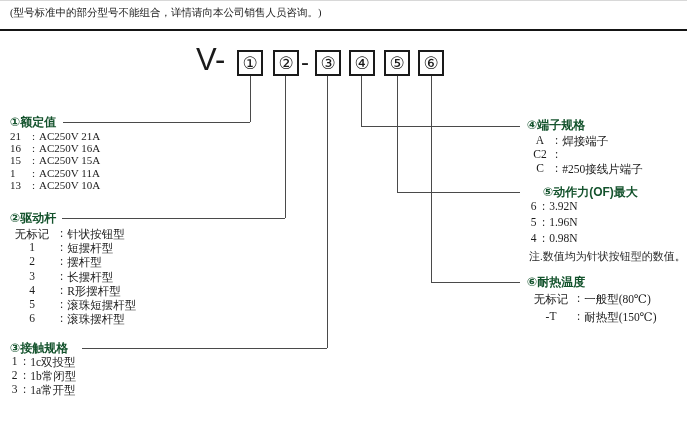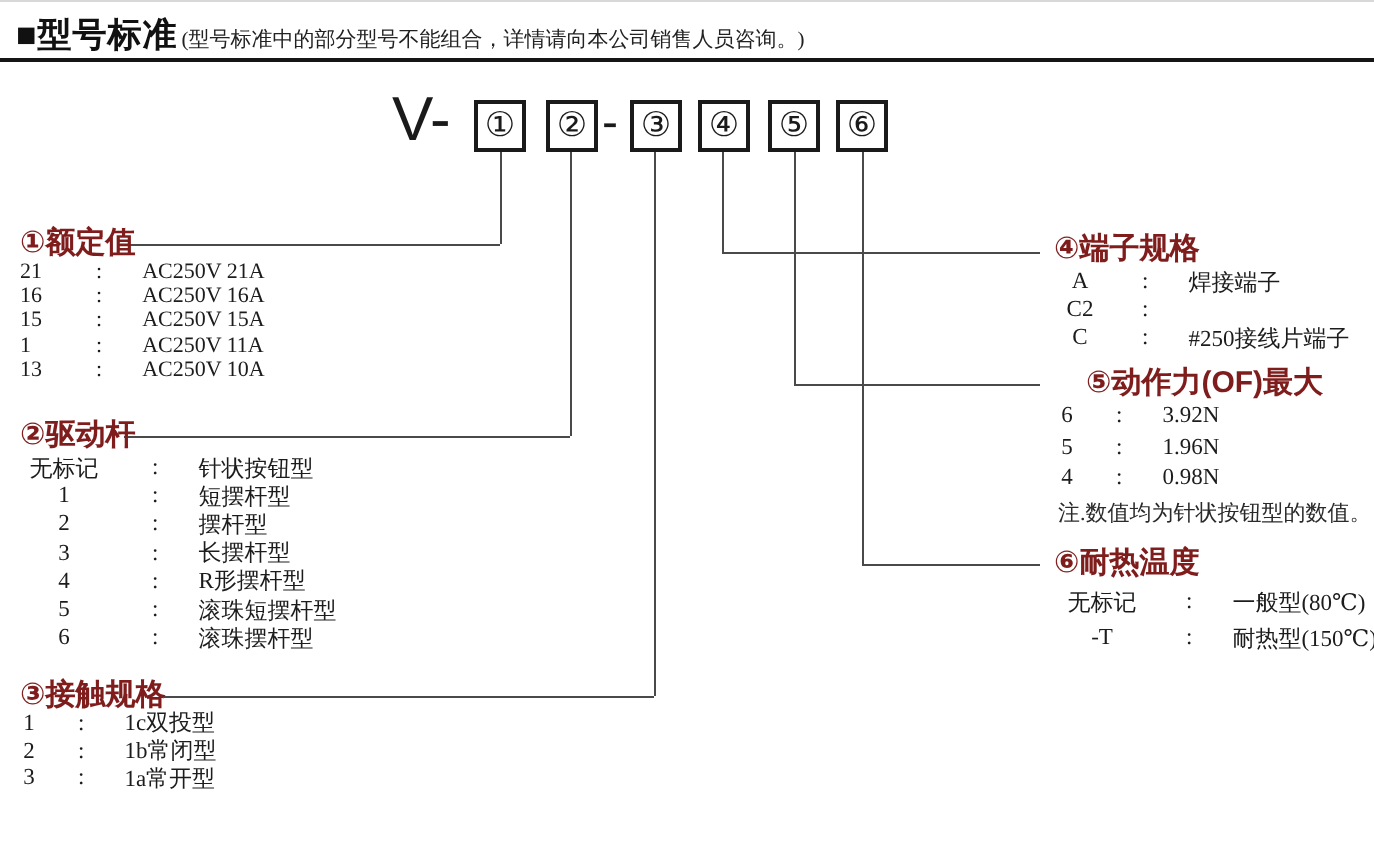--- a/index.html
+++ b/index.html
@@ -20,24 +20,24 @@
     font-size:31px;font-weight:500;color:#1a1a1a;line-height:32px;letter-spacing:0px;}
   .dbox{top:50px;width:22px;height:22px;border:2px solid #1a1a1a;
     display:flex;align-items:center;justify-content:center;background:#fff;}
   .dbox span{font-family:"DejaVu Sans","Liberation Sans",sans-serif;font-size:17px;color:#1a1a1a;line-height:1;}
   .model-dash{left:299px;top:49px;width:12px;font-family:"Liberation Sans","DejaVu Sans",sans-serif;
     font-size:24px;font-weight:500;color:#1a1a1a;line-height:26px;text-align:center;}
   
   .ln{background:#4a4a4a;}
   
   .sec-title{font-family:"Liberation Sans","DejaVu Sans",sans-serif;font-weight:bold;
-    font-size:15px;color:#7f1d1d;white-space:nowrap;line-height:14px;}
+    font-size:12px;color:#14532d;white-space:nowrap;line-height:14px;}
   
   .items{white-space:nowrap;}
-  .row{display:flex;align-items:center;gap:16px;}
+  .row{display:flex;align-items:flex-start;}
   .code{flex:none;display:inline-block;}
   .colon{flex:none;display:inline-block;margin:0 4px;}
   .s1 .row{height:12.2px;font-size:11px;}
   .s1 .code{width:18px;}
   .s2 .row{height:14.2px;font-size:11.5px;}
   .s2 .code{width:48px;text-align:center;}
   .s3 .row{height:13.8px;font-size:11.5px;}
   .s3 .code{width:9px;text-align:center;}
   .s4 .row{height:14px;font-size:11.5px;}
   .s4 .code{width:22px;text-align:center;}
@@ -48,21 +48,20 @@
   .note{font-size:11px;color:#2a2a2a;white-space:nowrap;}
 </style>
 </head>
 <body>
 
 <div id="page">
 
   <div class="abs top-edge"></div>
 
   <div class="abs hdr">
-    <span class="hdr-title"><span>■</span><span>型号标准</span></span>
     <span class="hdr-note">(型号标准中的部分型号不能组合，详情请向本公司销售人员咨询。)</span>
   </div>
   <div class="abs hdr-rule"></div>
 
   <div class="abs model-prefix">V-</div>
   <div class="abs dbox" style="left:237px;">
       <span>①</span>
     </div>
   <div class="abs dbox" style="left:273px;">
       <span>②</span>

